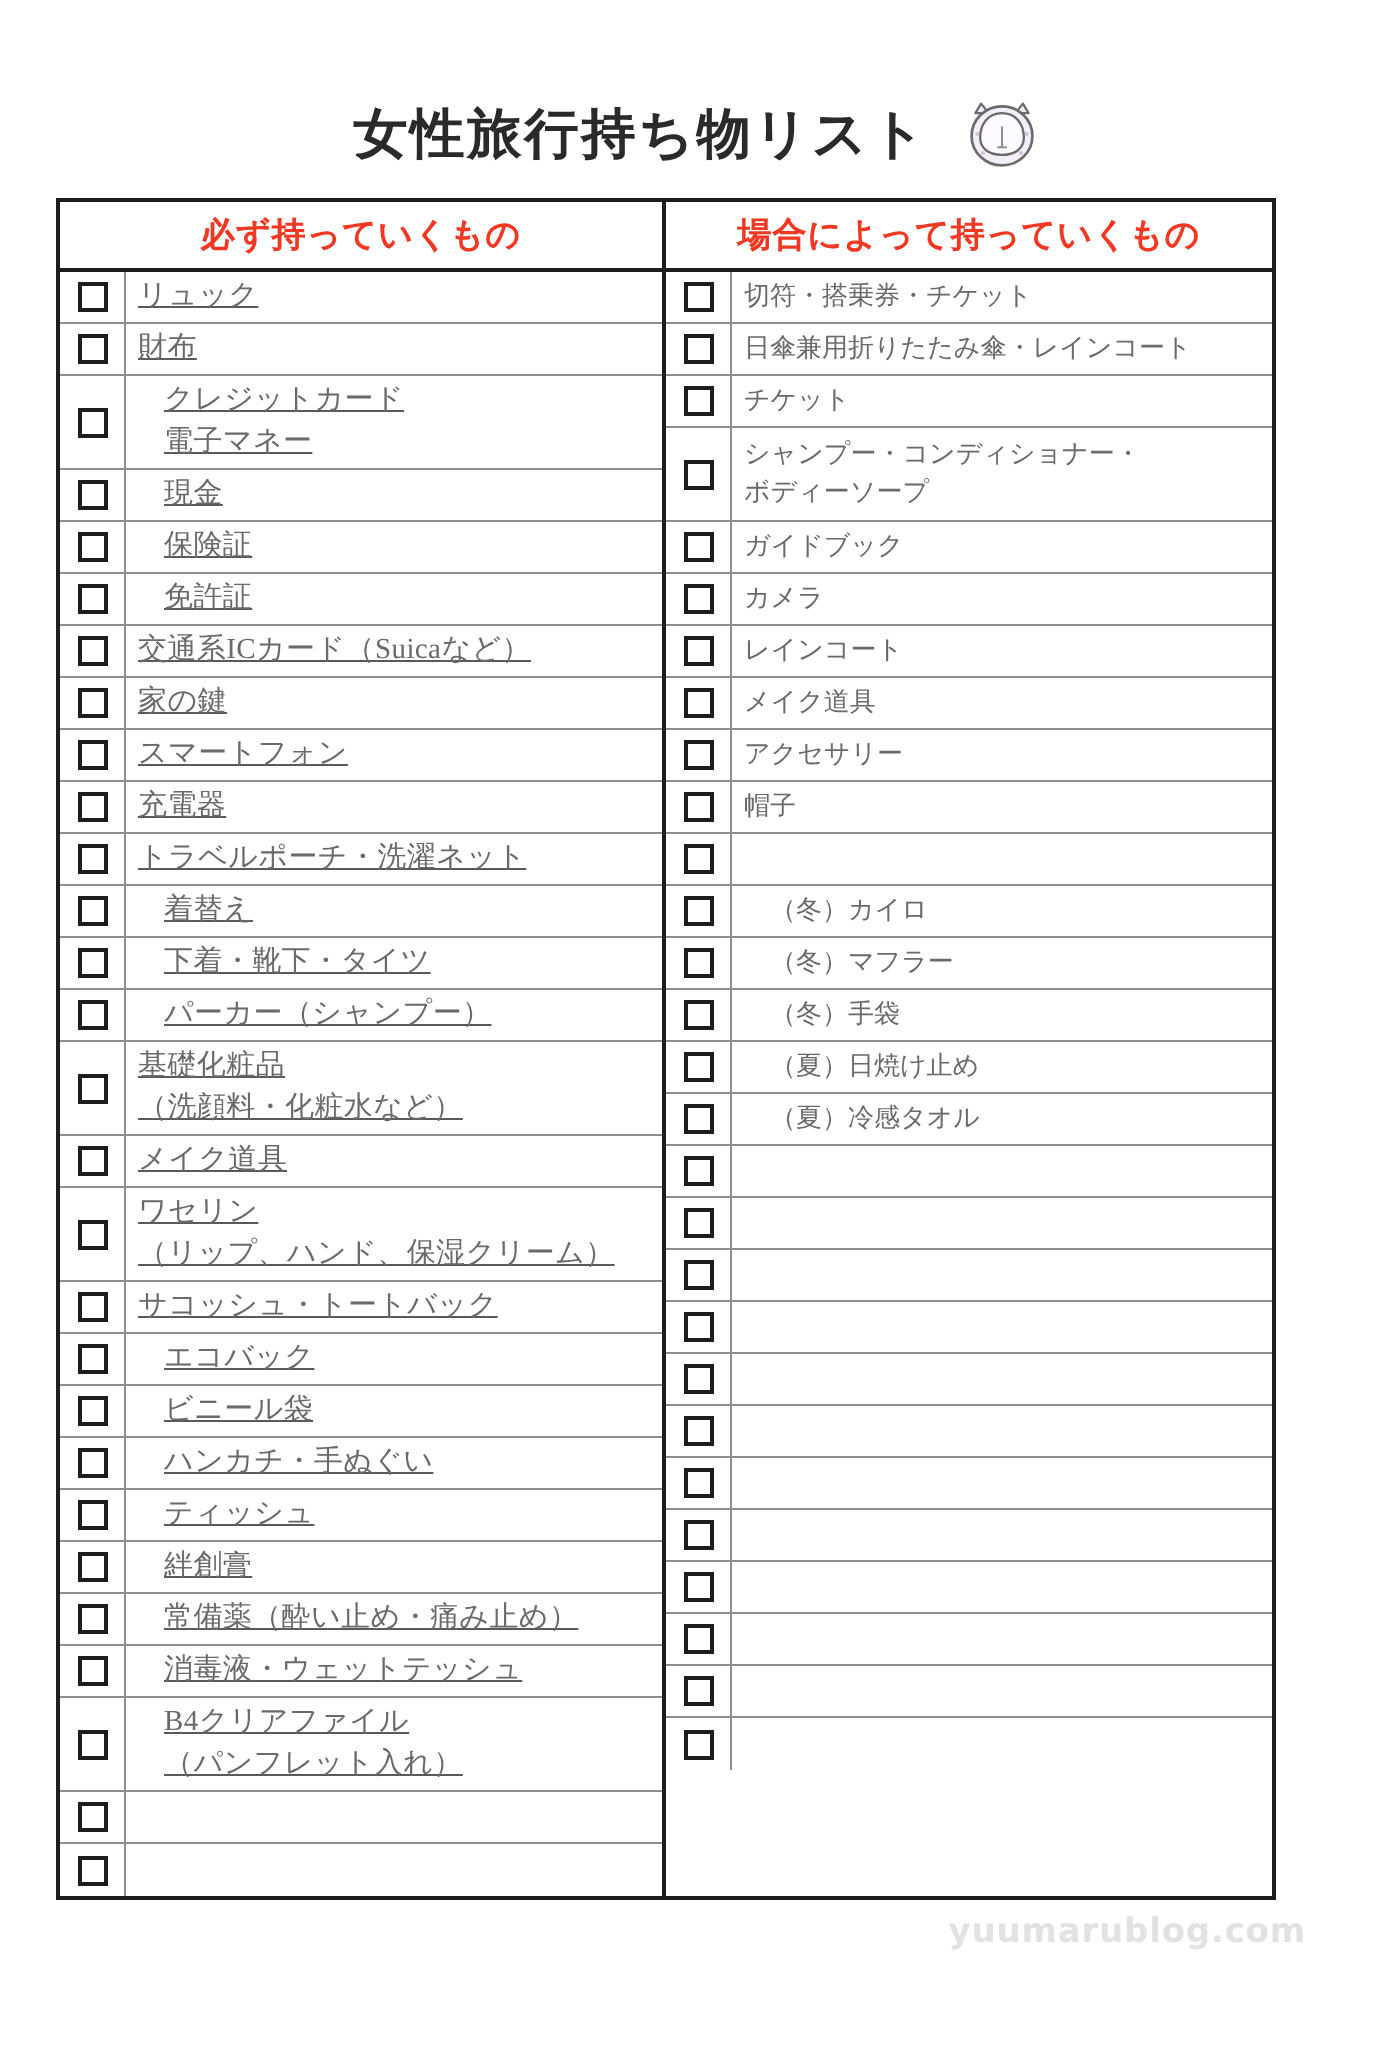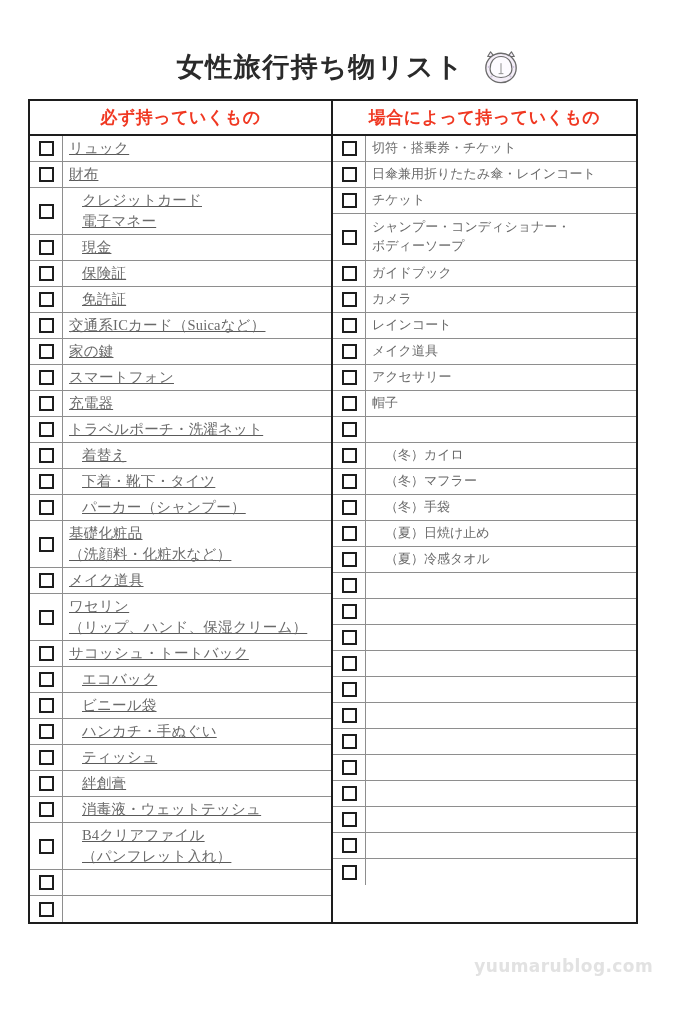--- a/index.html
+++ b/index.html
@@ -358,20 +358,28 @@
           </div>
           <div class="label-cell indent">
             <div class="ln">絆創膏</div>
           </div>
         </div>
         <div class="row h1">
           <div class="cb-cell">
             <div class="cb"></div>
           </div>
           <div class="label-cell indent">
+            <div class="ln">常備薬（酔い止め・痛み止め）</div>
+          </div>
+        </div>
+        <div class="row h1">
+          <div class="cb-cell">
+            <div class="cb"></div>
+          </div>
+          <div class="label-cell indent">
             <div class="ln">消毒液・ウェットテッシュ</div>
           </div>
         </div>
         <div class="row h2">
           <div class="cb-cell">
             <div class="cb"></div>
           </div>
           <div class="label-cell indent">
             <div class="ln">B4クリアファイル</div>
             <div class="ln">（パンフレット入れ）</div>

